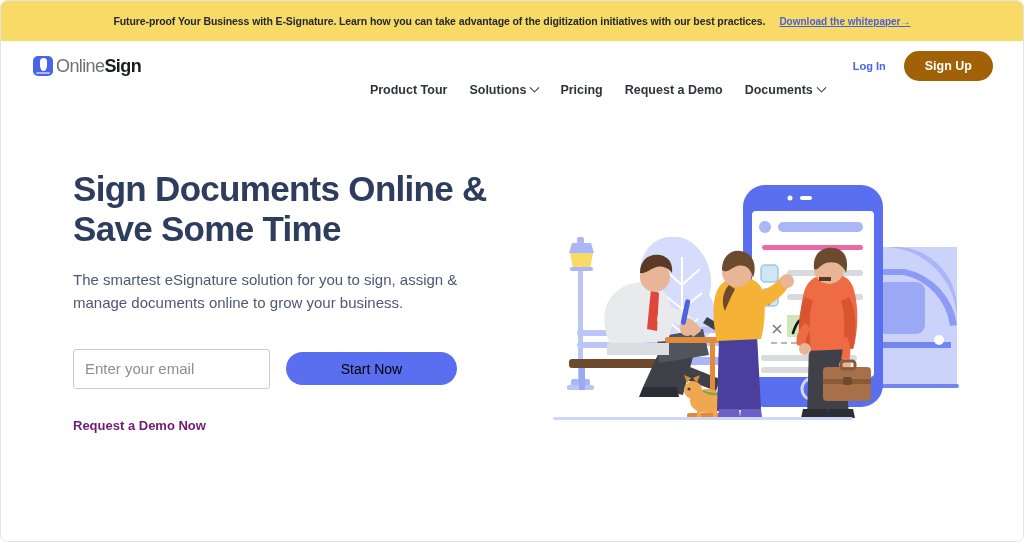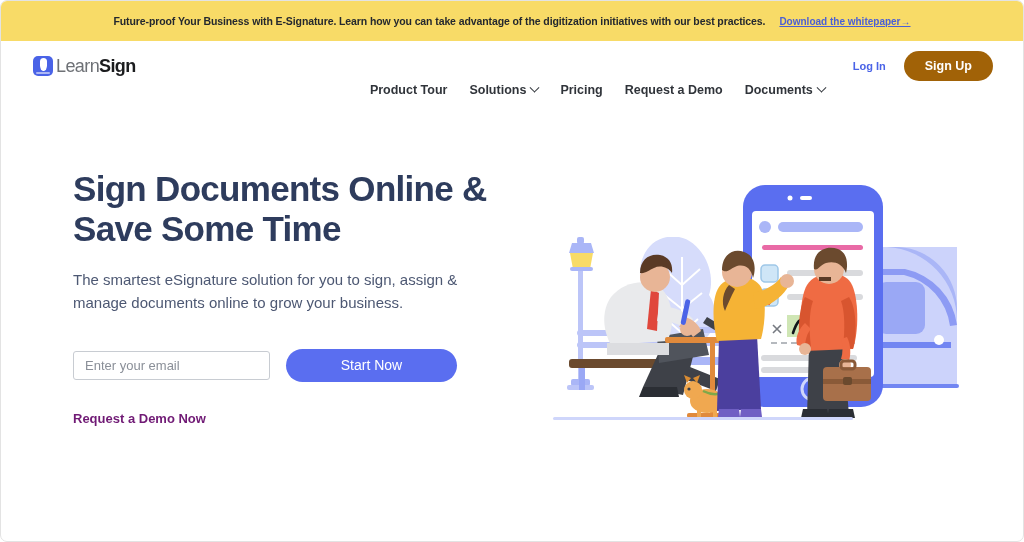--- a/index.html
+++ b/index.html
@@ -171,37 +171,37 @@
   }
 
   .cta-row {
     margin-top: 34px;
     display: flex;
     align-items: center;
     gap: 16px;
   }
   .email-input {
     width: 197px;
-    height: 29px;
+    height: 40px;
     border: 1px solid #c8ccd2;
     border-radius: 3px;
     padding: 0 11px;
-    font-size: 13px;
+    font-size: 15px;
     color: #2e3c5d;
     font-family: "Liberation Sans", sans-serif;
     background: #fff;
     outline: none;
   }
   .email-input::placeholder { color: #8a8f98; }
 
   .start-btn {
     width: 171px;
     height: 33px;
     background: #5a6ef0;
-    color: #ffffff;
+    color: #000000;
     font-size: 14px;
     border: none;
     border-radius: 17px;
     cursor: pointer;
     font-family: "Liberation Sans", sans-serif;
   }
 
   .demo-link {
     margin-top: 29px;
     display: inline-block;
@@ -230,21 +230,21 @@
   </div>
 
   <div class="site-header">
 
     <div class="logo">
       <span class="logo-mark">
         <span class="nib"></span>
           <span class="base"></span>
       </span>
       <span class="logo-text">
-        <span class="w1">Learn</span><span class="w2">Sign</span>
+        <span class="w1">Online</span><span class="w2">Sign</span>
       </span>
     </div>
 
     <nav class="nav">
       <div class="nav-item">
         <span>Product Tour</span>
       </div>
       <div class="nav-item">
         <span>Solutions</span>
         <i class="caret"></i>

